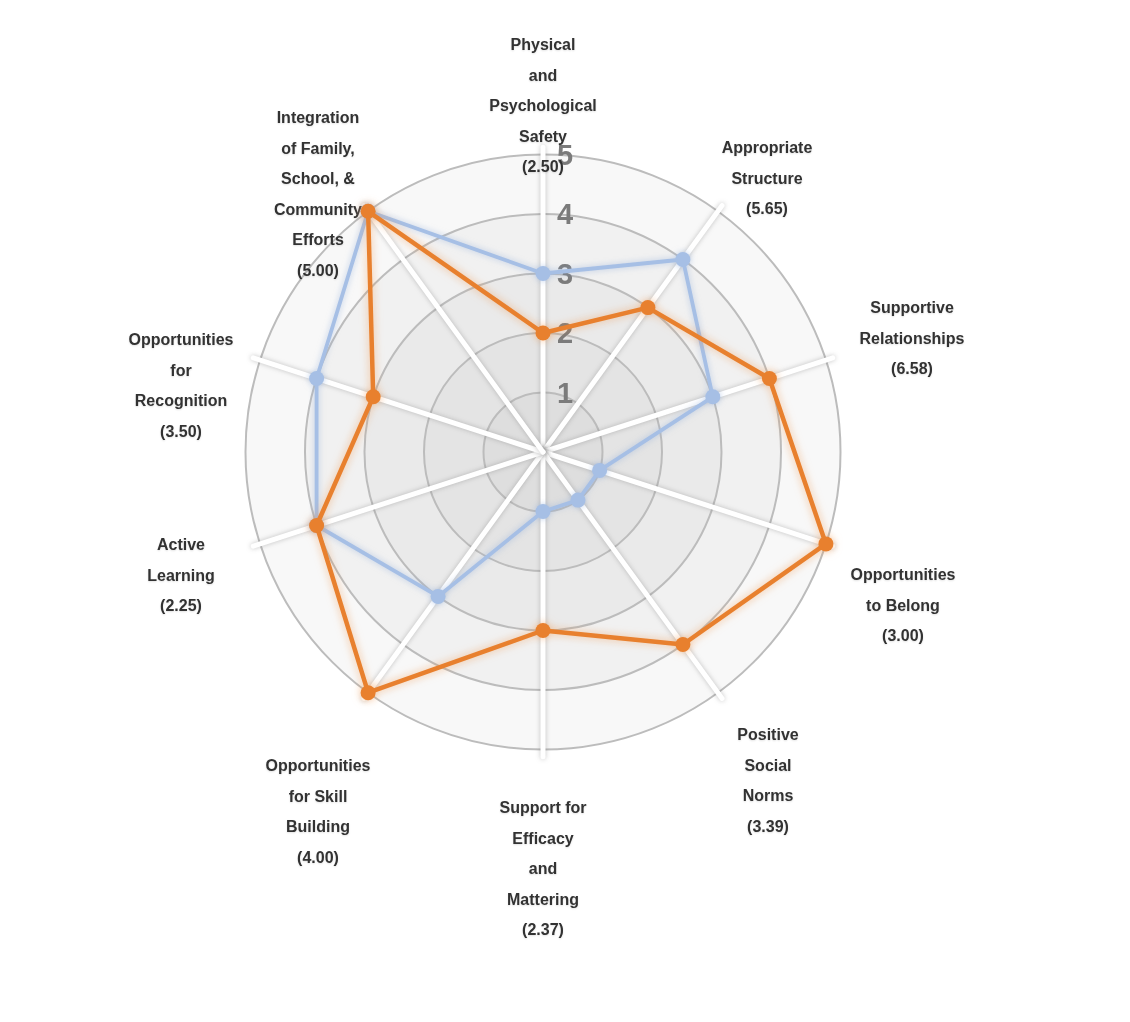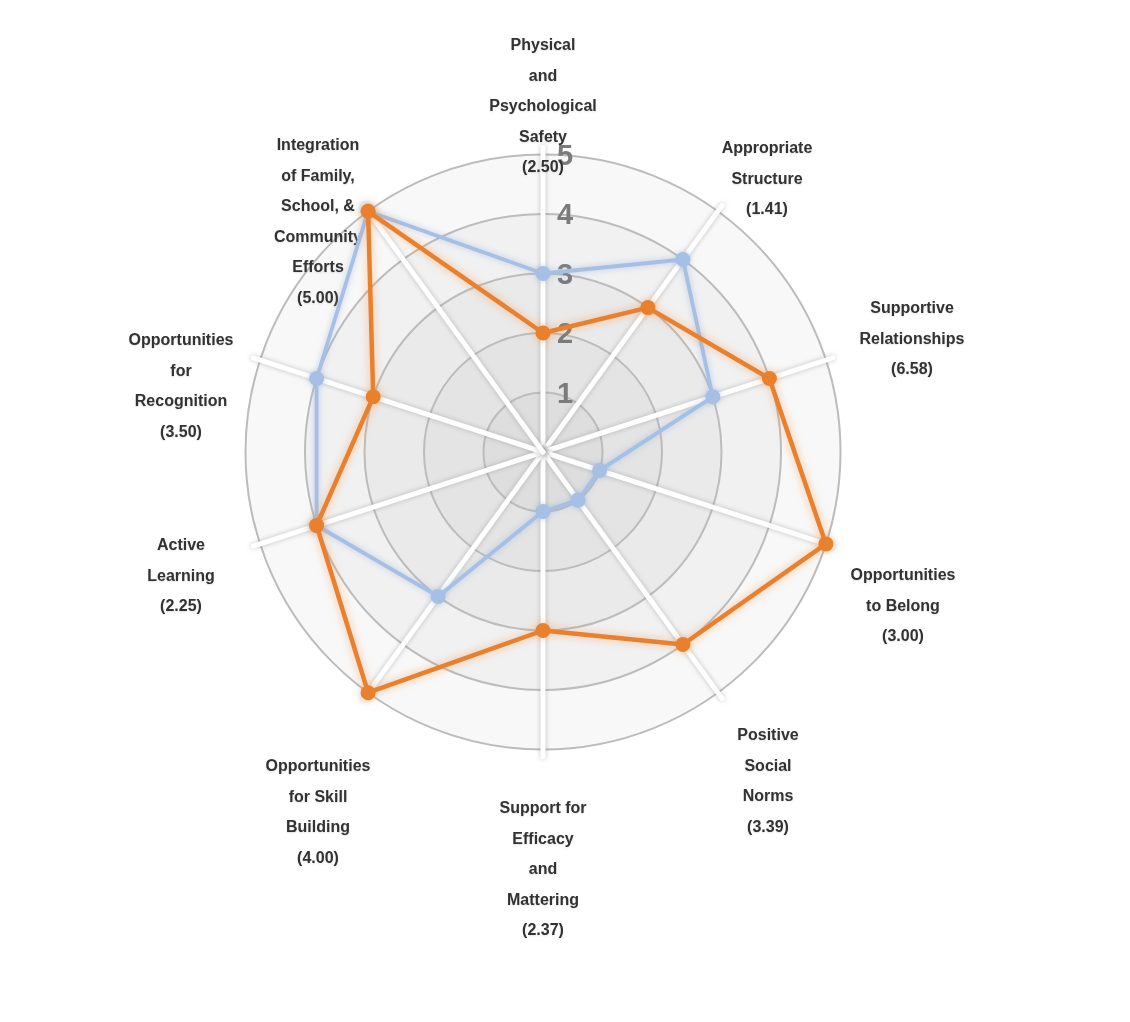--- a/index.html
+++ b/index.html
@@ -62,21 +62,21 @@
       <text x="557" y="164.5" class="tick-label">5</text>
     </svg>
   <div id="labels">
       <div class="axis-label" style="left: 543px; top: 30px;">Physical
 and
 Psychological
 Safety
 (2.50)</div>
       <div class="axis-label" style="left: 767px; top: 133px;">Appropriate
 Structure
-(1.41)</div>
+(5.65)</div>
       <div class="axis-label" style="left: 912px; top: 293px;">Supportive
 Relationships
 (6.58)</div>
       <div class="axis-label" style="left: 903px; top: 560px;">Opportunities
 to Belong
 (3.00)</div>
       <div class="axis-label" style="left: 768px; top: 720px;">Positive
 Social
 Norms
 (3.39)</div>
@@ -89,21 +89,21 @@
 for Skill
 Building
 (4.00)</div>
       <div class="axis-label" style="left: 181px; top: 530px;">Active
 Learning
 (2.25)</div>
       <div class="axis-label" style="left: 181px; top: 325px;">Opportunities
 for
 Recognition
 (3.50)</div>
-      <div class="axis-label" style="left: 318px; top: 103px; margin-top: 27px;">Integration
+      <div class="axis-label" style="left: 318px; top: 103px;">Integration
 of Family,
 School, &amp;
 Community
 Efforts
 (5.00)</div>
     </div>
   <svg id="series-svg" width="1130" height="1022" viewBox="0 0 1130 1022">
       <g class="series-blue-g">
         <polygon points="543.0,273.5 682.9,259.5 712.8,396.8 599.6,470.4 578.0,500.1 543.0,511.5 438.1,596.4 316.6,525.5 316.6,378.5 368.1,211.3" fill="none" stroke="#a6bfe5" stroke-width="3.8" stroke-linejoin="round"></polygon>
         <circle cx="543.0" cy="273.5" r="7.5" fill="#a6bfe5"></circle>

